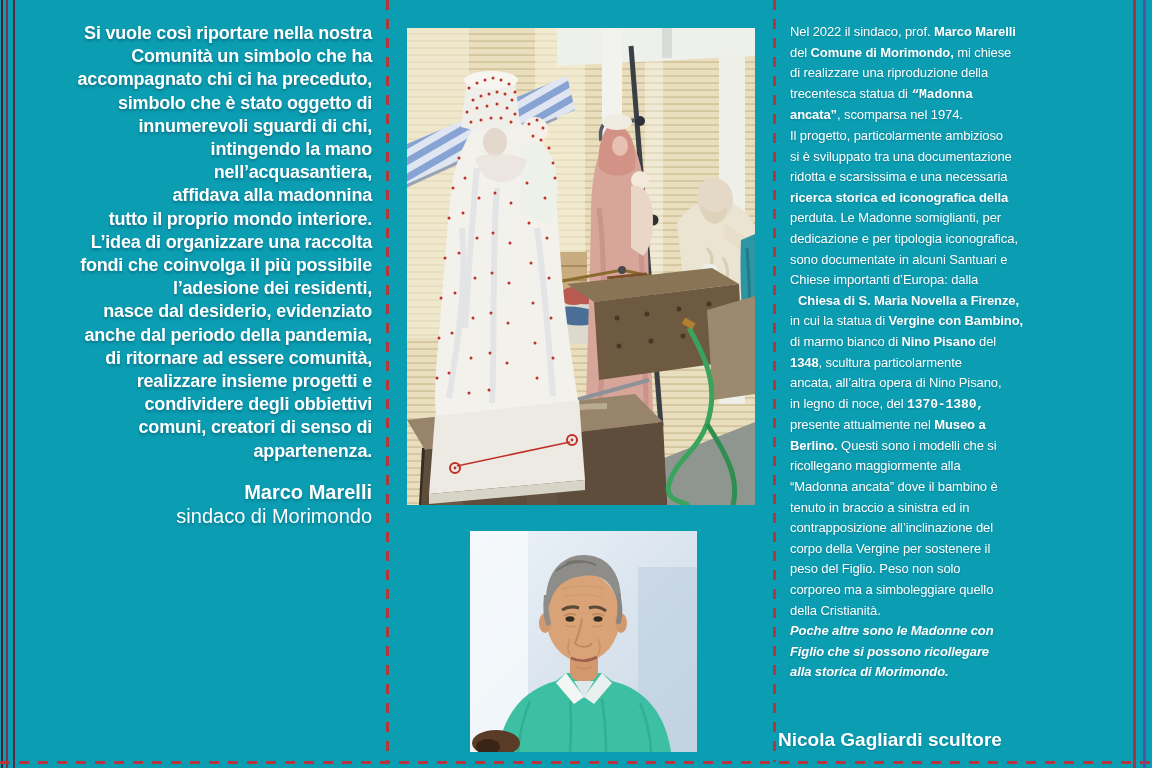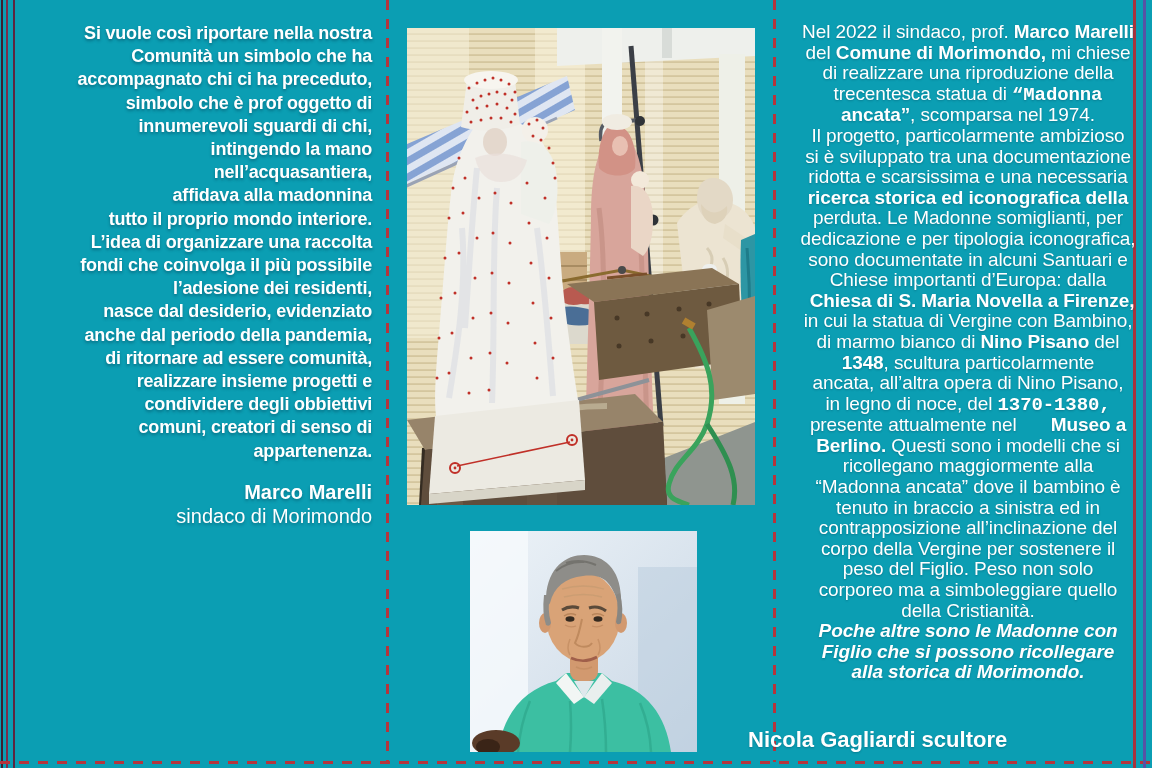--- a/index.html
+++ b/index.html
@@ -23,27 +23,27 @@
     text-shadow:0 2px 3px rgba(0,45,65,.4);
   }
   .leftsig{
     position:absolute;left:18px;top:480px;width:354px;
     text-align:right;color:#fff;font-size:20px;line-height:24px;
     text-shadow:0 2px 3px rgba(0,45,65,.35);
   }
   .leftsig .name{font-weight:bold;}
   .rightcol{
     position:absolute;left:790px;top:22px;width:356px;
-    text-align:center;color:#fff;
-    font-size:19px;line-height:20.6px;letter-spacing:-0.1px;
+    text-align:left;color:#fff;
+    font-size:13px;line-height:20.6px;letter-spacing:-0.1px;
     text-shadow:0 1px 2px rgba(0,45,65,.3);
   }
   .rightsig{
-    position:absolute;left:748px;top:729px;width:356px;
-    color:#fff;font-weight:bold;font-size:22px;line-height:22px;
+    position:absolute;left:778px;top:729px;width:356px;
+    color:#fff;font-weight:bold;font-size:19px;line-height:22px;
     text-shadow:0 1px 2px rgba(0,45,65,.3);
   }
   
   .photo{position:absolute;display:block;}
   .photo svg{display:block;width:100%;height:100%;}
 </style>
 </head>
 <body>
 
 <div class="stage">
@@ -56,21 +56,21 @@
   <div class="vdash" style="left:773px;"></div>
   <div class="hdash"></div>
 
   <div class="edge" style="left:1133px;width:3px;background:#a8333c;"></div>
   <div class="edge" style="left:1143px;width:3px;background:#5752a5;"></div>
 
   <div class="leftcol">
       <div>Si vuole così riportare nella nostra</div>
       <div>Comunità un simbolo che ha</div>
       <div>accompagnato chi ci ha preceduto,</div>
-      <div>simbolo che è prof oggetto di</div>
+      <div>simbolo che è stato oggetto di</div>
       <div>innumerevoli sguardi di chi,</div>
       <div>intingendo la mano</div>
       <div>nell’acquasantiera,</div>
       <div>affidava alla madonnina</div>
       <div>tutto il proprio mondo interiore.</div>
       <div>L’idea di organizzare una raccolta</div>
       <div>fondi che coinvolga il più possibile</div>
       <div>l’adesione dei residenti,</div>
       <div>nasce dal desiderio, evidenziato</div>
       <div>anche dal periodo della pandemia,</div>
@@ -333,26 +333,26 @@
       <div><span style="font-weight: bold;">ancata”</span><span>, scomparsa nel 1974.</span></div>
       <div><span>Il progetto, particolarmente ambizioso</span></div>
       <div><span>si è sviluppato tra una documentazione</span></div>
       <div><span>ridotta e scarsissima e una necessaria</span></div>
       <div><span style="font-weight: bold;">ricerca storica ed iconografica della</span></div>
       <div><span style="font-weight: normal;">perduta.</span><span> Le Madonne somiglianti, per</span></div>
       <div><span>dedicazione e per tipologia iconografica,</span></div>
       <div><span>sono documentate in alcuni Santuari e</span></div>
       <div><span>Chiese importanti d’Europa: dalla</span></div>
       <div><span style="font-weight: bold; margin-left: 8px;">Chiesa di S. Maria Novella a Firenze,</span></div>
-      <div><span>in cui la statua di </span><span style="font-weight: normal; margin-top: 10px;">Vergine con Bambino,</span></div>
+      <div><span>in cui la statua di </span><span style="font-weight: bold; margin-top: 10px;">Vergine con Bambino,</span></div>
       <div><span>di marmo bianco di </span><span style="font-weight: bold;">Nino Pisano</span><span> del</span></div>
       <div><span style="font-weight: bold;">1348</span><span>, scultura particolarmente</span></div>
       <div><span>ancata, all’altra opera di Nino Pisano,</span></div>
       <div><span>in legno di noce, del </span><span style="font-weight: bold; font-family: Liberation Mono, monospace;">1370-1380,</span></div>
-      <div><span>presente attualmente nel </span><span style="font-weight: bold; margin-left: 29px;">Museo a</span></div>
+      <div><span>presente attualmente nel </span><span style="font-weight: bold;">Museo a</span></div>
       <div><span style="font-weight: bold;">Berlino.</span><span> Questi sono i modelli che si</span></div>
       <div><span>ricollegano maggiormente alla</span></div>
       <div><span>“Madonna ancata” dove il bambino è</span></div>
       <div><span>tenuto in braccio a sinistra ed in</span></div>
       <div><span>contrapposizione all’inclinazione del</span></div>
       <div><span>corpo della Vergine per sostenere il</span></div>
       <div><span>peso del Figlio. Peso non solo</span></div>
       <div><span>corporeo ma a simboleggiare quello</span></div>
       <div><span>della Cristianità.</span></div>
       <div><span style="font-weight: bold; font-style: italic;">Poche altre sono le Madonne con</span></div>

